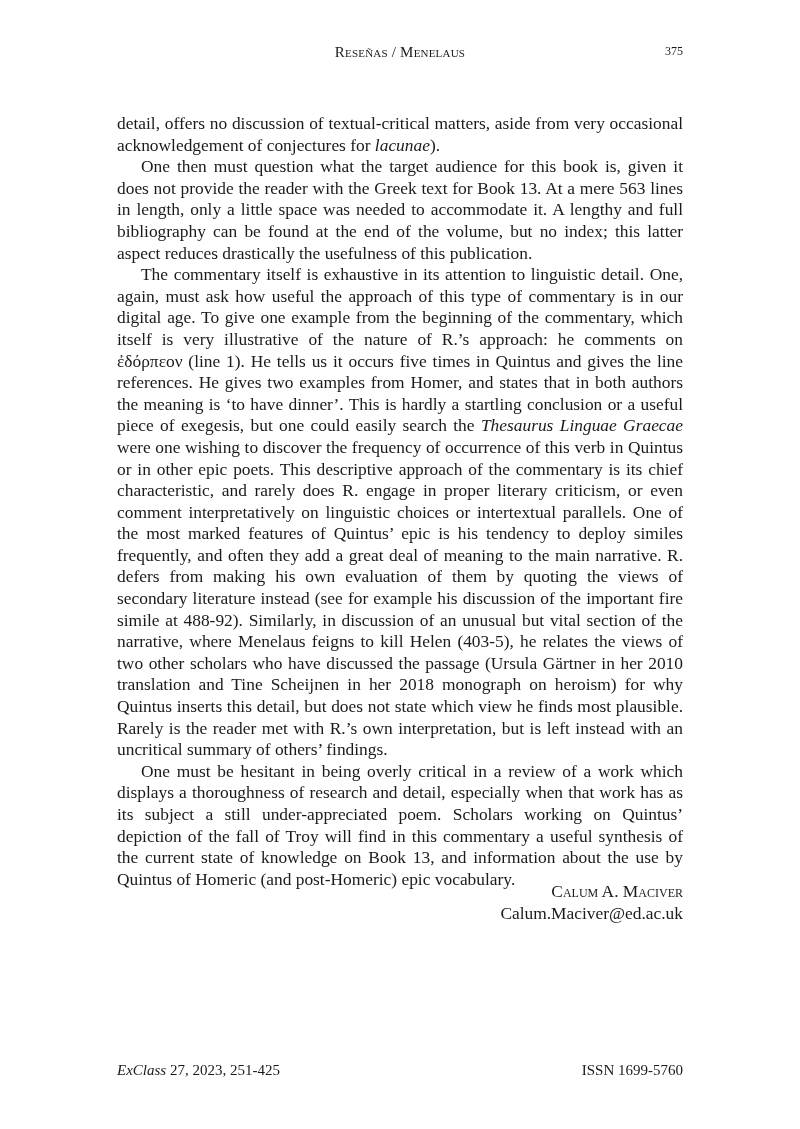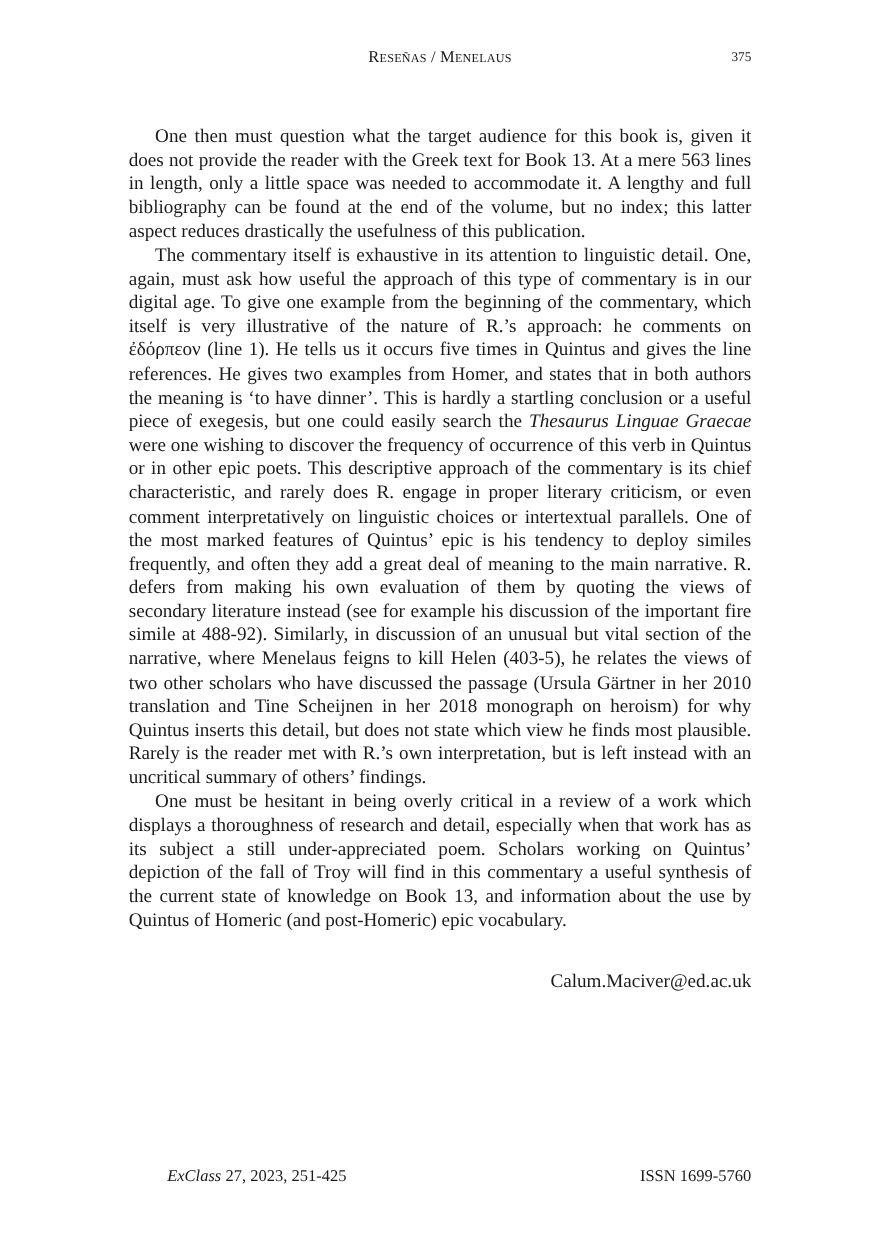--- a/index.html
+++ b/index.html
@@ -7,38 +7,40 @@
          font-family: "Liberation Serif", serif; color: #1a1a1a; }
   .header { position: absolute; top: 44px; left: 117px; width: 566px; height: 22px; font-size: 15px; }
   .header .title { position: absolute; left: 0; right: 0; text-align: center; font-variant: small-caps; letter-spacing: 0.2px; }
   .header .pageno { position: absolute; right: 0; top: 0; font-size: 12px; }
   .body { position: absolute; top: 113px; left: 117px; width: 566px; font-size: 17.4px; line-height: 21.6px; text-align: justify; }
   .body p { margin: 0; }
   .body p.indent { text-indent: 24px; }
   .sig { position: absolute; top: 880px; right: 117px; text-align: right; font-size: 17.4px; line-height: 22px; }
   .sig .name { font-variant: small-caps; }
   .footer { position: absolute; top: 1062px; left: 117px; width: 566px; font-size: 15px; }
-  .footer .left { position: absolute; left: 0; margin-left: 35px; }
+  .footer .left { position: absolute; left: 0; }
   .footer .right { position: absolute; right: 0; }
   i { font-style: italic; }
 </style>
 </head>
 <body>
 
 <div class="header">
   <span class="title">Reseñas / Menelaus</span>
   <span class="pageno">375</span>
 </div>
 
 <div class="body">
+  <p><span>detail, offers no discussion of textual-critical matters, aside from very occasional acknowledgement of conjectures for </span><i>lacunae</i><span>).</span></p>
   <p class="indent">One then must question what the target audience for this book is, given it does not provide the reader with the Greek text for Book 13. At a mere 563 lines in length, only a little space was needed to accommodate it. A lengthy and full bibliography can be found at the end of the volume, but no index; this latter aspect reduces drastically the usefulness of this publication.</p>
   <p class="indent"><span>The commentary itself is exhaustive in its attention to linguistic detail. One, again, must ask how useful the approach of this type of commentary is in our digital age. To give one example from the beginning of the commentary, which itself is very illustrative of the nature of R.’s approach: he comments on ἐδόρπεον (line 1). He tells us it occurs five times in Quintus and gives the line references. He gives two examples from Homer, and states that in both authors the meaning is ‘to have dinner’. This is hardly a startling conclusion or a useful piece of exegesis, but one could easily search the </span><i>Thesaurus Linguae Graecae</i><span> were one wishing to discover the frequency of occurrence of this verb in Quintus or in other epic poets. This descriptive approach of the commentary is its chief characteristic, and rarely does R. engage in proper literary criticism, or even comment interpretatively on linguistic choices or intertextual parallels. One of the most marked features of Quintus’ epic is his tendency to deploy similes frequently, and often they add a great deal of meaning to the main narrative. R. defers from making his own evaluation of them by quoting the views of secondary literature instead (see for example his discussion of the important fire simile at 488-92). Similarly, in discussion of an unusual but vital section of the narrative, where Menelaus feigns to kill Helen (403-5), he relates the views of two other scholars who have discussed the passage (Ursula Gärtner in her 2010 translation and Tine Scheijnen in her 2018 monograph on heroism) for why Quintus inserts this detail, but does not state which view he finds most plausible. Rarely is the reader met with R.’s own interpretation, but is left instead with an uncritical summary of others’ findings.</span></p>
   <p class="indent">One must be hesitant in being overly critical in a review of a work which displays a thoroughness of research and detail, especially when that work has as its subject a still under-appreciated poem. Scholars working on Quintus’ depiction of the fall of Troy will find in this commentary a useful synthesis of the current state of knowledge on Book 13, and information about the use by Quintus of Homeric (and post-Homeric) epic vocabulary.</p>
 </div>
 
 <div class="sig">
+  <div class="name">Calum A. Maciver</div>
   <div>Calum.Maciver@ed.ac.uk</div>
 </div>
 
 <div class="footer">
   <span class="left"><i>ExClass</i><span> 27, 2023, 251-425</span></span>
   <span class="right">ISSN 1699-5760</span>
 </div>
 
 </body></html>

